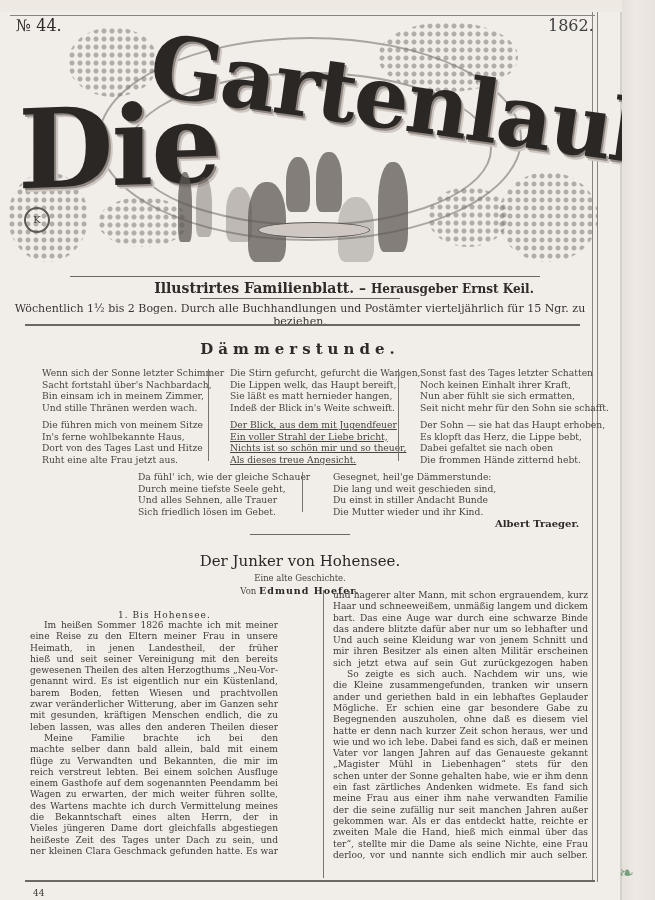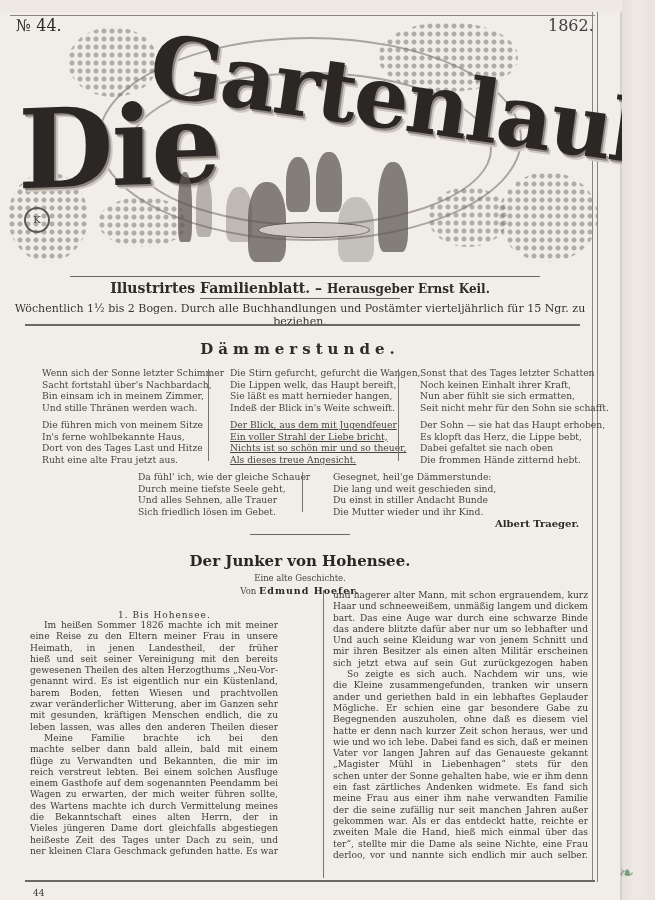--- a/index.html
+++ b/index.html
@@ -48,39 +48,39 @@
     .foliage {
       position: absolute; border-radius: 50%;
       background: radial-gradient(circle, #7d7772 0 2px, transparent 3px) 0 0/8px 8px;
       opacity: .55;
     }
     .emblem { position: absolute; left: 16px; top: 185px; width: 22px; height: 22px; border: 2px solid #5e5853; border-radius: 50%; font-size: 10px; text-align: center; line-height: 22px; color: #3b3633; }
 
     .rule { position: absolute; height: 1px; background: #6d6762; }
     .subtitle {
       position: absolute; left: 0; width: 600px; text-align: center; top: 268px;
-      font-size: 14px; font-weight: bold; color: #2f2b28;
+      font-size: 14px; font-weight: bold; color: #2f2b28; padding-left: 44px;
     }
     .subtitle .pub { font-size: 12px; font-weight: bold; }
     .subline {
       position: absolute; left: 0; width: 600px; text-align: center; top: 290px;
       font-size: 11px; color: #3b3633;
     }
 
     
     .poem-title {
       position: absolute; left: 0; width: 600px; top: 328px; text-align: center;
       font-size: 15px; font-weight: bold; letter-spacing: 5px; color: #2f2b28;
     }
     .stanza { position: absolute; font-size: 9.2px; line-height: 11.6px; color: #4a4541; white-space: nowrap; }
     .vline { position: absolute; width: 1px; background: #7b7571; }
     .author { position: absolute; left: 495px; top: 506px; font-size: 10px; font-weight: bold; color: #2f2b28; }
 
     
-    .story-title { position: absolute; left: 0; width: 600px; top: 540px; text-align: center; font-size: 15px; font-weight: bold; color: #2b2724; }
+    .story-title { position: absolute; left: 0; width: 600px; top: 540px; text-align: center; font-size: 15px; font-weight: normal; color: #2b2724; }
     .story-sub { position: absolute; left: 0; width: 600px; top: 561px; text-align: center; font-size: 8.5px; color: #4a4541; }
     .story-by { position: absolute; left: 0; width: 600px; top: 573px; text-align: center; font-size: 8.5px; color: #4a4541; }
     .story-by b { font-size: 9.5px; color: #2b2724; letter-spacing: 1px; }
     .chapter { position: absolute; left: 118px; top: 598px; font-size: 9px; color: #3b3633; letter-spacing: 1px; }
     .col {
       position: absolute; font-size: 9.1px; line-height: 11.3px; color: #3f3a37;
       text-align: justify; text-align-last: justify; white-space: normal;
     }
     .col .ln { display: block; height: 11.3px; overflow: hidden; }
     .col-left { left: 30px; top: 608px; width: 248px; }
@@ -161,21 +161,21 @@
   <div class="stanza" style="left:230px;top:407px;text-decoration:underline;">
     <div>Der Blick, aus dem mit Jugendfeuer</div>
     <div>Ein voller Strahl der Liebe bricht,</div>
     <div>Nichts ist so schön mir und so theuer,</div>
     <div>Als dieses treue Angesicht.</div>
   </div>
 
   <div class="vline" style="left:398px;top:357px;height:92px;"></div>
 
   <div class="stanza" style="left:420px;top:355px;">
-    <div>Sonst that des Tages letzter Schatten</div>
+    <div>Sonst fast des Tages letzter Schatten</div>
     <div>Noch keinen Einhalt ihrer Kraft,</div>
     <div>Nun aber fühlt sie sich ermatten,</div>
     <div>Seit nicht mehr für den Sohn sie schafft.</div>
   </div>
   <div class="stanza" style="left:420px;top:407px;">
     <div>Der Sohn — sie hat das Haupt erhoben,</div>
     <div>Es klopft das Herz, die Lippe bebt,</div>
     <div>Dabei gefaltet sie nach oben</div>
     <div>Die frommen Hände zitternd hebt.</div>
   </div>

